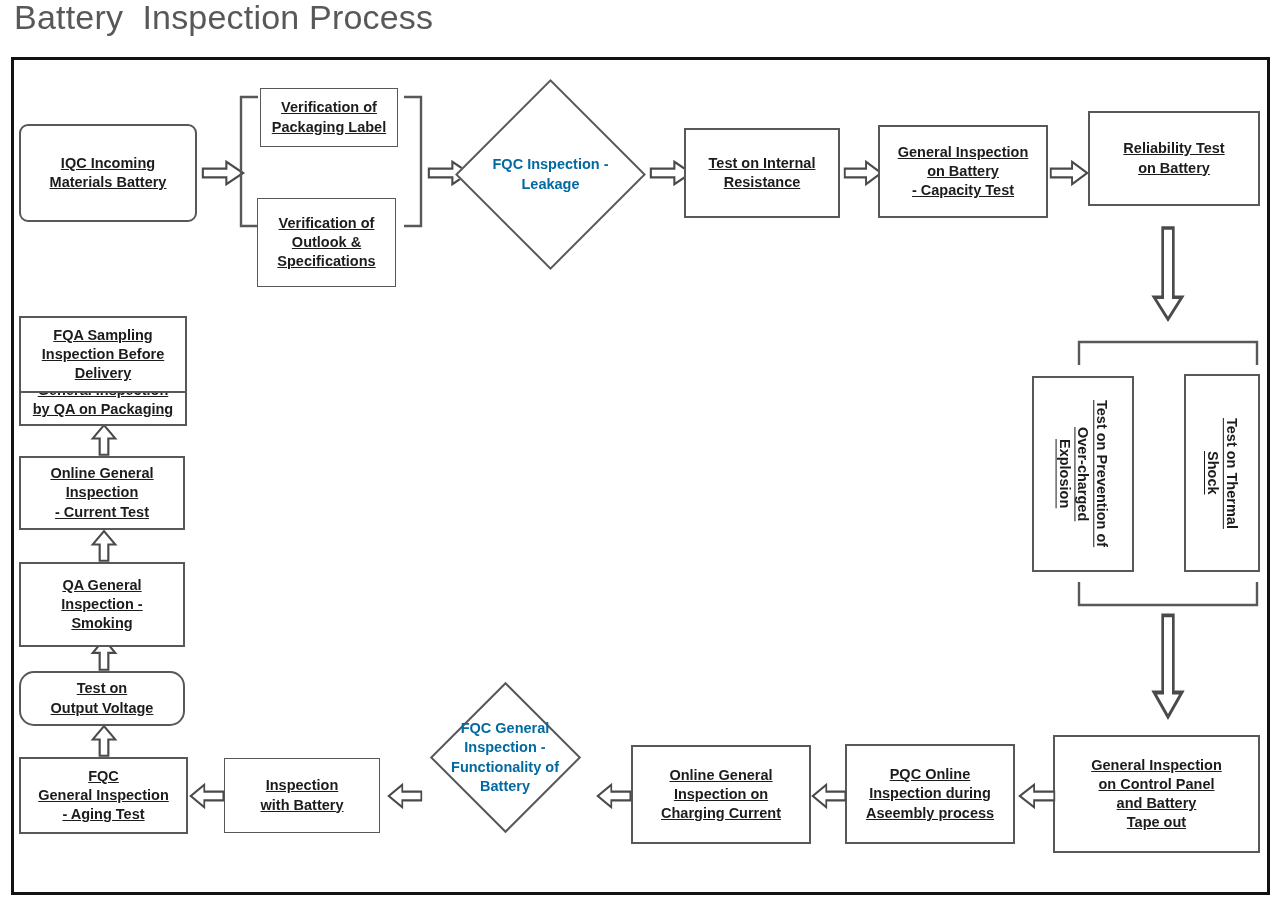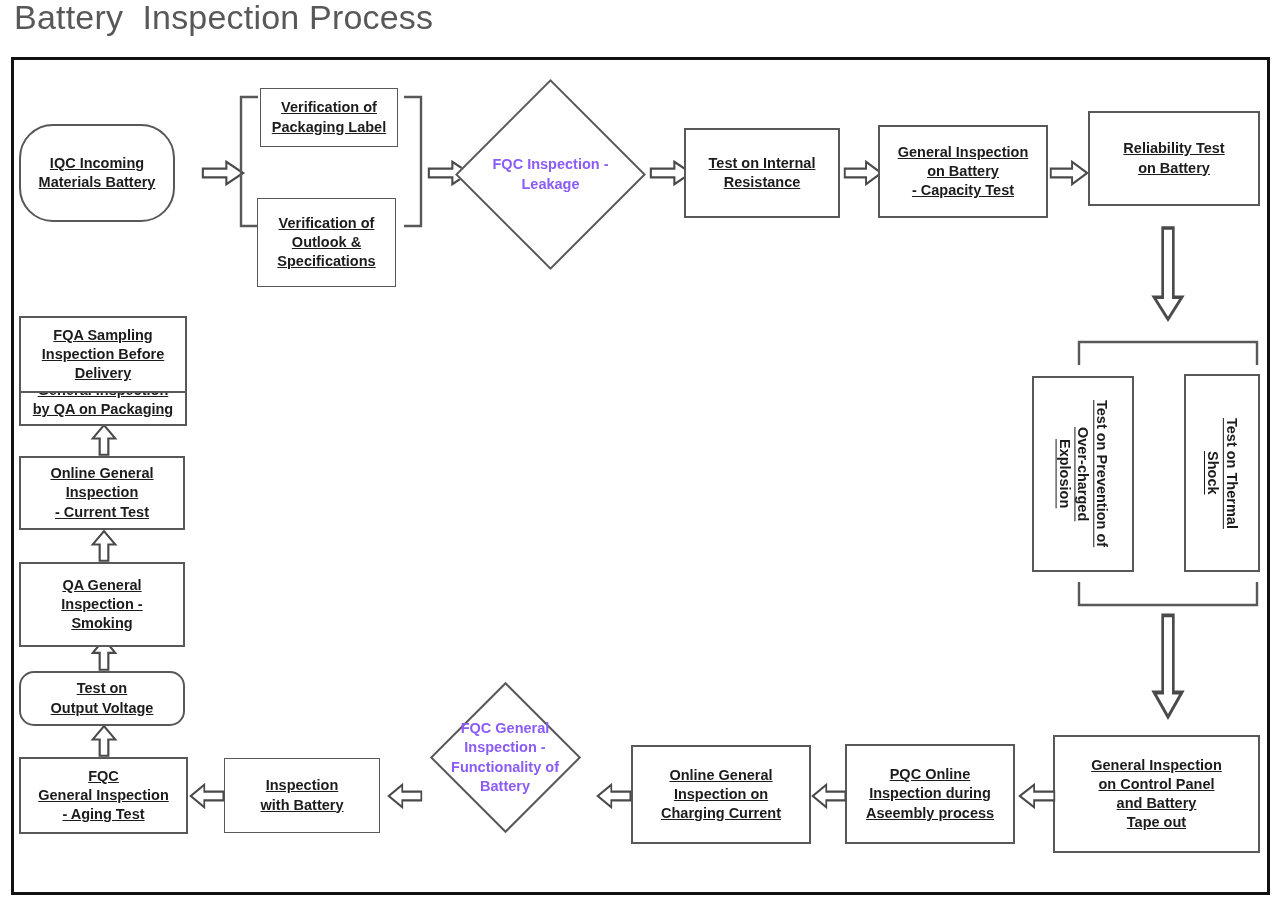--- a/index.html
+++ b/index.html
@@ -68,21 +68,21 @@
   .diamond .dshape {
     position: absolute; inset: 0;
     border: 2px solid #585858;
     background: #fff;
     transform: rotate(45deg);
   }
   .diamond .dlabel {
     position: absolute; inset: 0;
     display: flex; align-items: center; justify-content: center;
     text-align: center;
-    font-size: 14.5px; font-weight: 600; color: #8b5cf6;
+    font-size: 14.5px; font-weight: 600; color: #0369a1;
     line-height: 1.32; white-space: pre-line;
     z-index: 2;
   }
 
   
   .arrow { position: absolute; }
   .arrow svg { display: block; width: 100%; height: 100%; overflow: visible; }
   .arrow svg path { fill: #ffffff; stroke: #4a4a4a; stroke-width: 5; stroke-linejoin: miter; }
 
   
@@ -92,21 +92,21 @@
 </style>
 </head>
 <body>
 
 <div id="stage">
 
   <div class="title">Battery  Inspection Process</div>
 
   <div class="frame"></div>
 
-  <div class="node rounded" style="left:19px; top:124px; width:156px; height:98px;">IQC Incoming
+  <div class="node rounded" style="left:19px; top:124px; width:178px; height:98px;border-radius:9px;">IQC Incoming
 Materials Battery</div>
 
   <div class="arrow" style="left:202px; top:160px; width:42px; height:26px;">
     <svg viewBox="0 0 100 60" preserveAspectRatio="none">
       <path d="M2,20 L58,20 L58,4 L98,30 L58,56 L58,40 L2,40 Z"></path>
     </svg>
   </div>
 
   <div class="bracket" style="left:238px; top:95px; width:22px; height:133px;">
     <svg viewBox="0 0 22 133" preserveAspectRatio="none">

